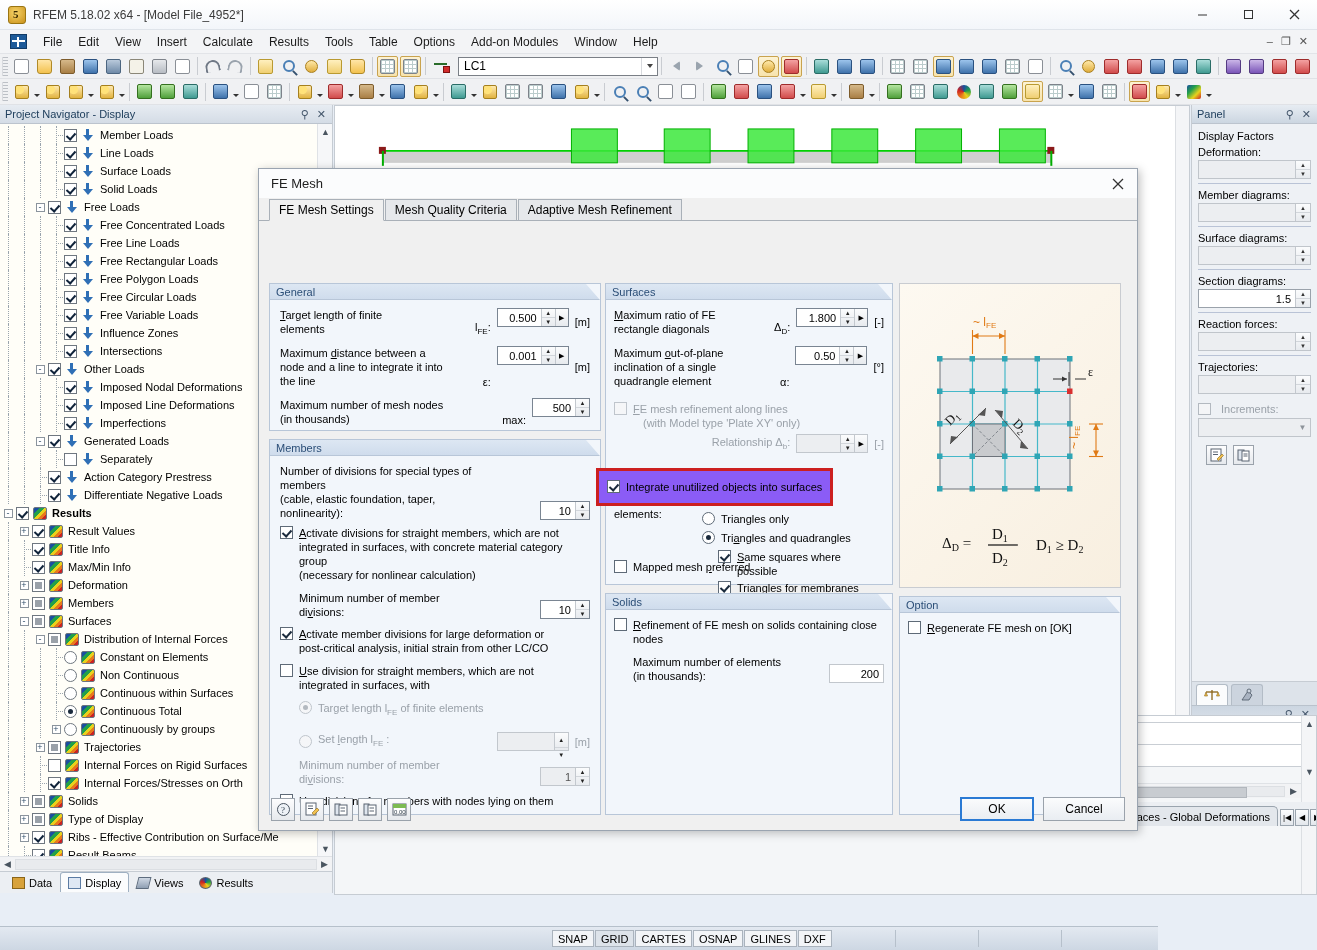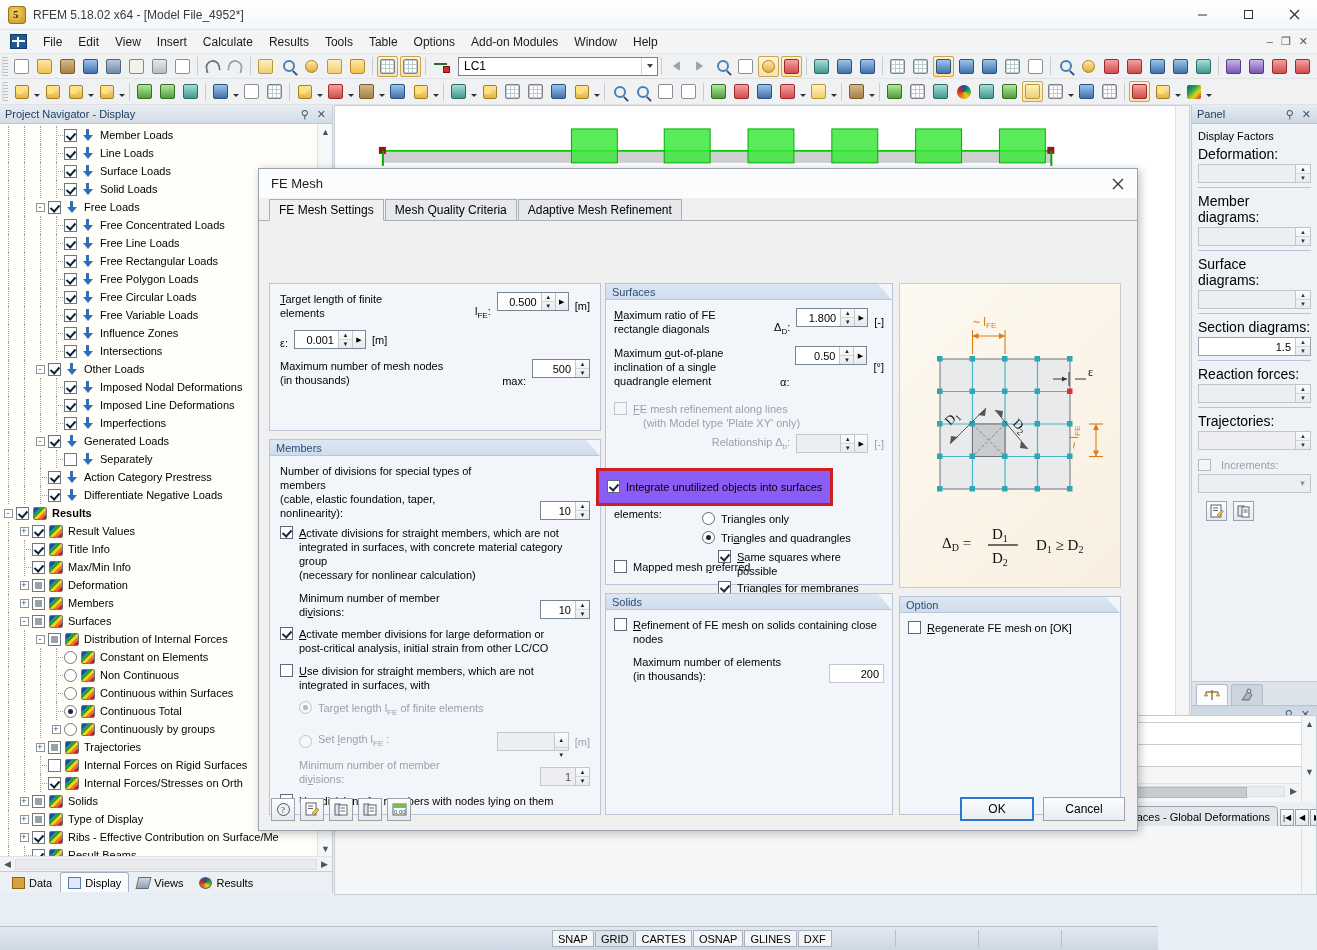--- a/index.html
+++ b/index.html
@@ -141,21 +141,21 @@
   .vp-model{position:absolute;left:0;top:0;width:100%;height:100%;}
 
   
   .panel{position:absolute;left:1191px;top:105px;width:126px;height:600px;background:#eef1f5;border-left:1px solid #c6ccd3;display:flex;flex-direction:column;}
   .panel-header{height:19px;background:linear-gradient(#e7ecf2,#ccd6e1);border-bottom:1px solid #bcc4ce;display:flex;align-items:center;padding-left:5px;font-size:11px;color:#21405e;}
   .panel-header .hdr-btns{margin-left:auto;display:flex;gap:8px;padding-right:6px;color:#44566b;}
   .panel-body{flex:1;background:#eef1f5;padding:4px 6px;}
   .pf-title{font-size:11px;margin:2px 0 4px 0;}
   .pf-group{margin-bottom:5px;padding-bottom:4px;border-bottom:1px solid #b9c3d6;}
   .pf-group:last-child{border-bottom:none;}
-  .pf-label{font-size:14px;margin-bottom:2px;}
+  .pf-label{font-size:11px;margin-bottom:2px;}
   .spin{height:19px;display:flex;border:1px solid #9aa2ab;background:#fff;}
   .spin.dis{background:#eceef1;border-color:#c0c5cb;}
   .spin input{flex:1;border:none;outline:none;background:transparent;text-align:right;padding-right:4px;font-size:11px;font-family:"Liberation Sans",sans-serif;width:100%;}
   .spin .btns{width:15px;border-left:1px solid #c3c8ce;display:flex;flex-direction:column;background:linear-gradient(#fbfcfd,#e7eaee);}
   .spin .btns .b{flex:1;display:flex;align-items:center;justify-content:center;font-size:6px;color:#333;}
   .spin .btns .b:first-child{border-bottom:1px solid #d2d6db;}
   .pf-inc{display:flex;align-items:center;gap:4px;font-size:11px;color:#9aa1a9;margin-bottom:3px;}
   .pf-inc .cb{width:12px;height:12px;border:1px solid #b3b9c0;background:#f4f5f7;}
   .pf-combo{height:19px;display:flex;border:1px solid #c0c5cb;background:#eceef1;}
   .pf-combo .a{margin-left:auto;width:15px;display:flex;align-items:center;justify-content:center;font-size:8px;color:#8d939a;}
@@ -1250,38 +1250,44 @@
 
     <div class="dlg-tabs">
       <div class="dtab sel">FE Mesh Settings</div>
       <div class="dtab">Mesh Quality Criteria</div>
       <div class="dtab">Adaptive Mesh Refinement</div>
     </div>
 
     <div class="dlg-body">
 
       <div class="gbox" style="left:10px;top:62px;width:332px;height:148px;">
+        <div class="gbox-hd">General</div>
         <div class="gbox-in">
           <div class="fld">
             <div class="lb">
               <div><u>T</u>arget length of finite</div>
               <div>elements</div>
             </div>
             <div class="sym">l<sub>FE</sub>:</div>
             <div class="num">
               <input type="text" value="0.500" style="">
               <div class="sbtns">
                   <div class="b">▲</div>
                   <div class="b">▼</div>
                 </div>
               <div class="sext">▶</div>
             </div>
             <div class="unit">[m]</div>
           </div>
           <div class="fld">
+            <div class="lb">
+              <div>Maximum <u>d</u>istance between a</div>
+              <div>node and a line to integrate it into</div>
+              <div>the line</div>
+            </div>
             <div class="sym">ε:</div>
             <div class="num">
               <input type="text" value="0.001" style="">
               <div class="sbtns">
                   <div class="b">▲</div>
                   <div class="b">▼</div>
                 </div>
               <div class="sext">▶</div>
             </div>
             <div class="unit">[m]</div>

